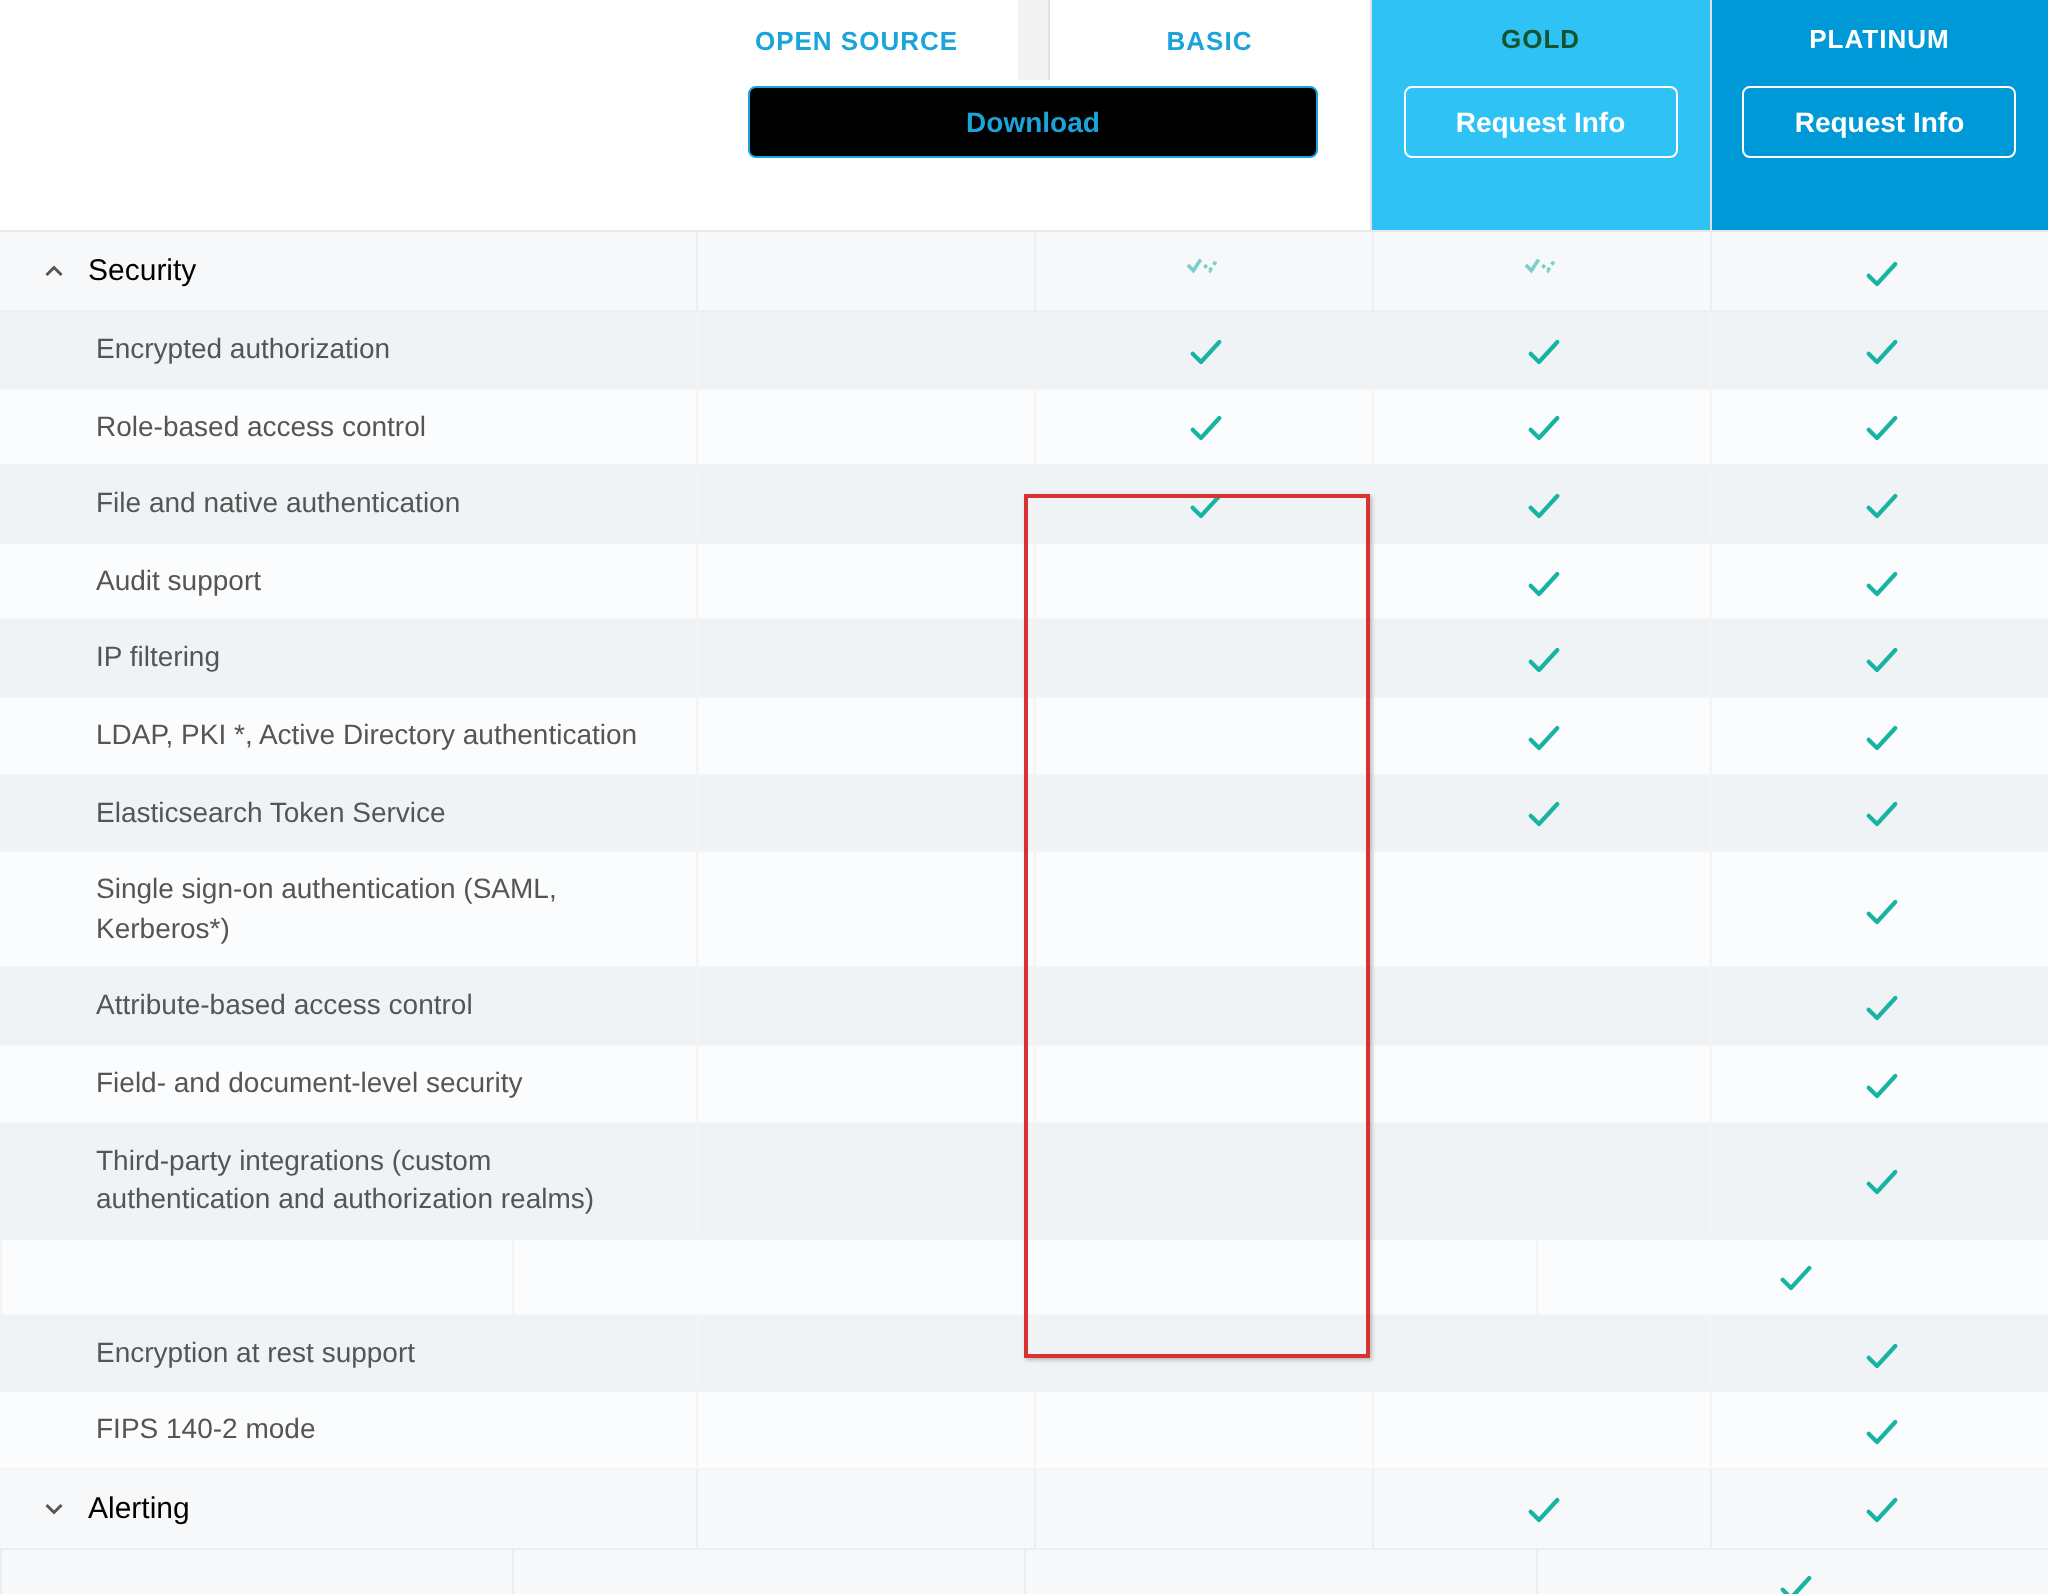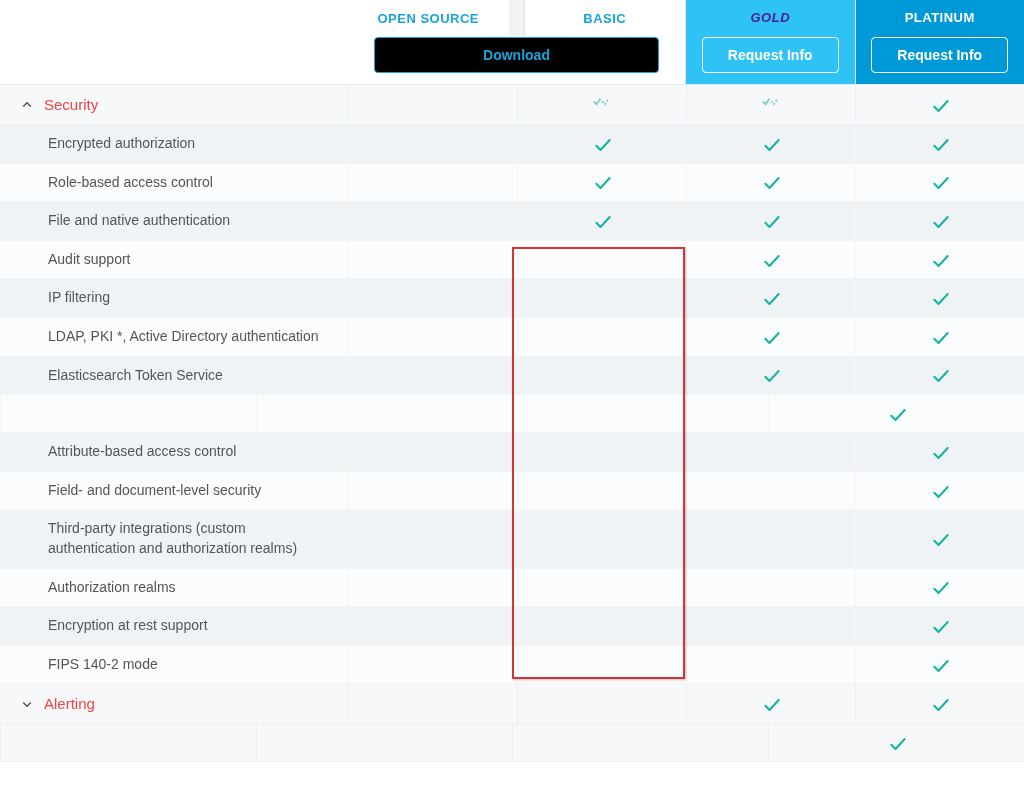--- a/index.html
+++ b/index.html
@@ -8,42 +8,42 @@
       font-size: 14px;
       color: #333;
       background: #fff;
       width: 1024px;
     }
     .table-wrap { width: 1024px; }
 
     
     .tiers {
       display: flex;
-      height: 85px;
+      height: 116px;
       border-bottom: 1px solid #e8e8e8;
     }
     .left-spacer { width: 348px; flex-shrink: 0; }
     .tier {
       flex: 1 1 0;
       display: flex;
       flex-direction: column;
       align-items: center;
       border-left: 1px solid #e2e2e2;
       position: relative;
     }
     .tier:first-of-type { border-left: none; }
     .tier .label {
       font-weight: 700;
       font-size: 13px;
       letter-spacing: 0.5px;
       margin-top: 8px;
       margin-bottom: 10px;
     }
     .tier.gold { background: #2fc2f5; }
-    .tier.gold .label { color: #4c1d95; font-style: italic; }
+    .tier.gold .label { color: #14532d; }
     .tier.plat { background: #0099d8; }
     .tier.plat .label { color: #fff; }
 
     
     .tier-group {
       display: flex;
       flex-direction: column;
       flex: 2 1 0;
       border-left: none;
     }
@@ -125,21 +125,21 @@
       font-size:14px;
       color:#555;
       line-height:1.4;
     }
     .row.section {
       background:#f6f8fa;
       border-bottom:1px solid #eceff1;
     }
     .row.section .label-cell {
       padding-left: 20px;
-      color:#ef4444;
+      color:#000000;
       font-size:15px;
       font-weight:400;
       gap:10px;
     }
     .row .cell {
       flex:1 1 0;
       display:flex;
       align-items:center;
       justify-content:center;
       border-left:1px solid #f4f4f4;
@@ -398,20 +398,21 @@
         </div>
         <div class="cell">
           <span class="check">
             <svg viewBox="0 0 24 24" width="20" height="20">
               <polyline points="4,13 9,18 20,6" fill="none" stroke="#17b3a3" stroke-width="2.5" stroke-linecap="round" stroke-linejoin="round"></polyline>
             </svg>
           </span>
         </div>
       </div>
       <div class="row feature">
+        <div class="label-cell">Single sign-on authentication (SAML, Kerberos*)</div>
         <div class="cell"></div>
         <div class="cell"></div>
         <div class="cell"></div>
         <div class="cell">
           <span class="check">
             <svg viewBox="0 0 24 24" width="20" height="20">
               <polyline points="4,13 9,18 20,6" fill="none" stroke="#17b3a3" stroke-width="2.5" stroke-linecap="round" stroke-linejoin="round"></polyline>
             </svg>
           </span>
         </div>
@@ -449,21 +450,20 @@
         <div class="cell"></div>
         <div class="cell">
           <span class="check">
             <svg viewBox="0 0 24 24" width="20" height="20">
               <polyline points="4,13 9,18 20,6" fill="none" stroke="#17b3a3" stroke-width="2.5" stroke-linecap="round" stroke-linejoin="round"></polyline>
             </svg>
           </span>
         </div>
       </div>
       <div class="row feature">
-        <div class="label-cell">Authorization realms</div>
         <div class="cell"></div>
         <div class="cell"></div>
         <div class="cell"></div>
         <div class="cell">
           <span class="check">
             <svg viewBox="0 0 24 24" width="20" height="20">
               <polyline points="4,13 9,18 20,6" fill="none" stroke="#17b3a3" stroke-width="2.5" stroke-linecap="round" stroke-linejoin="round"></polyline>
             </svg>
           </span>
         </div>

